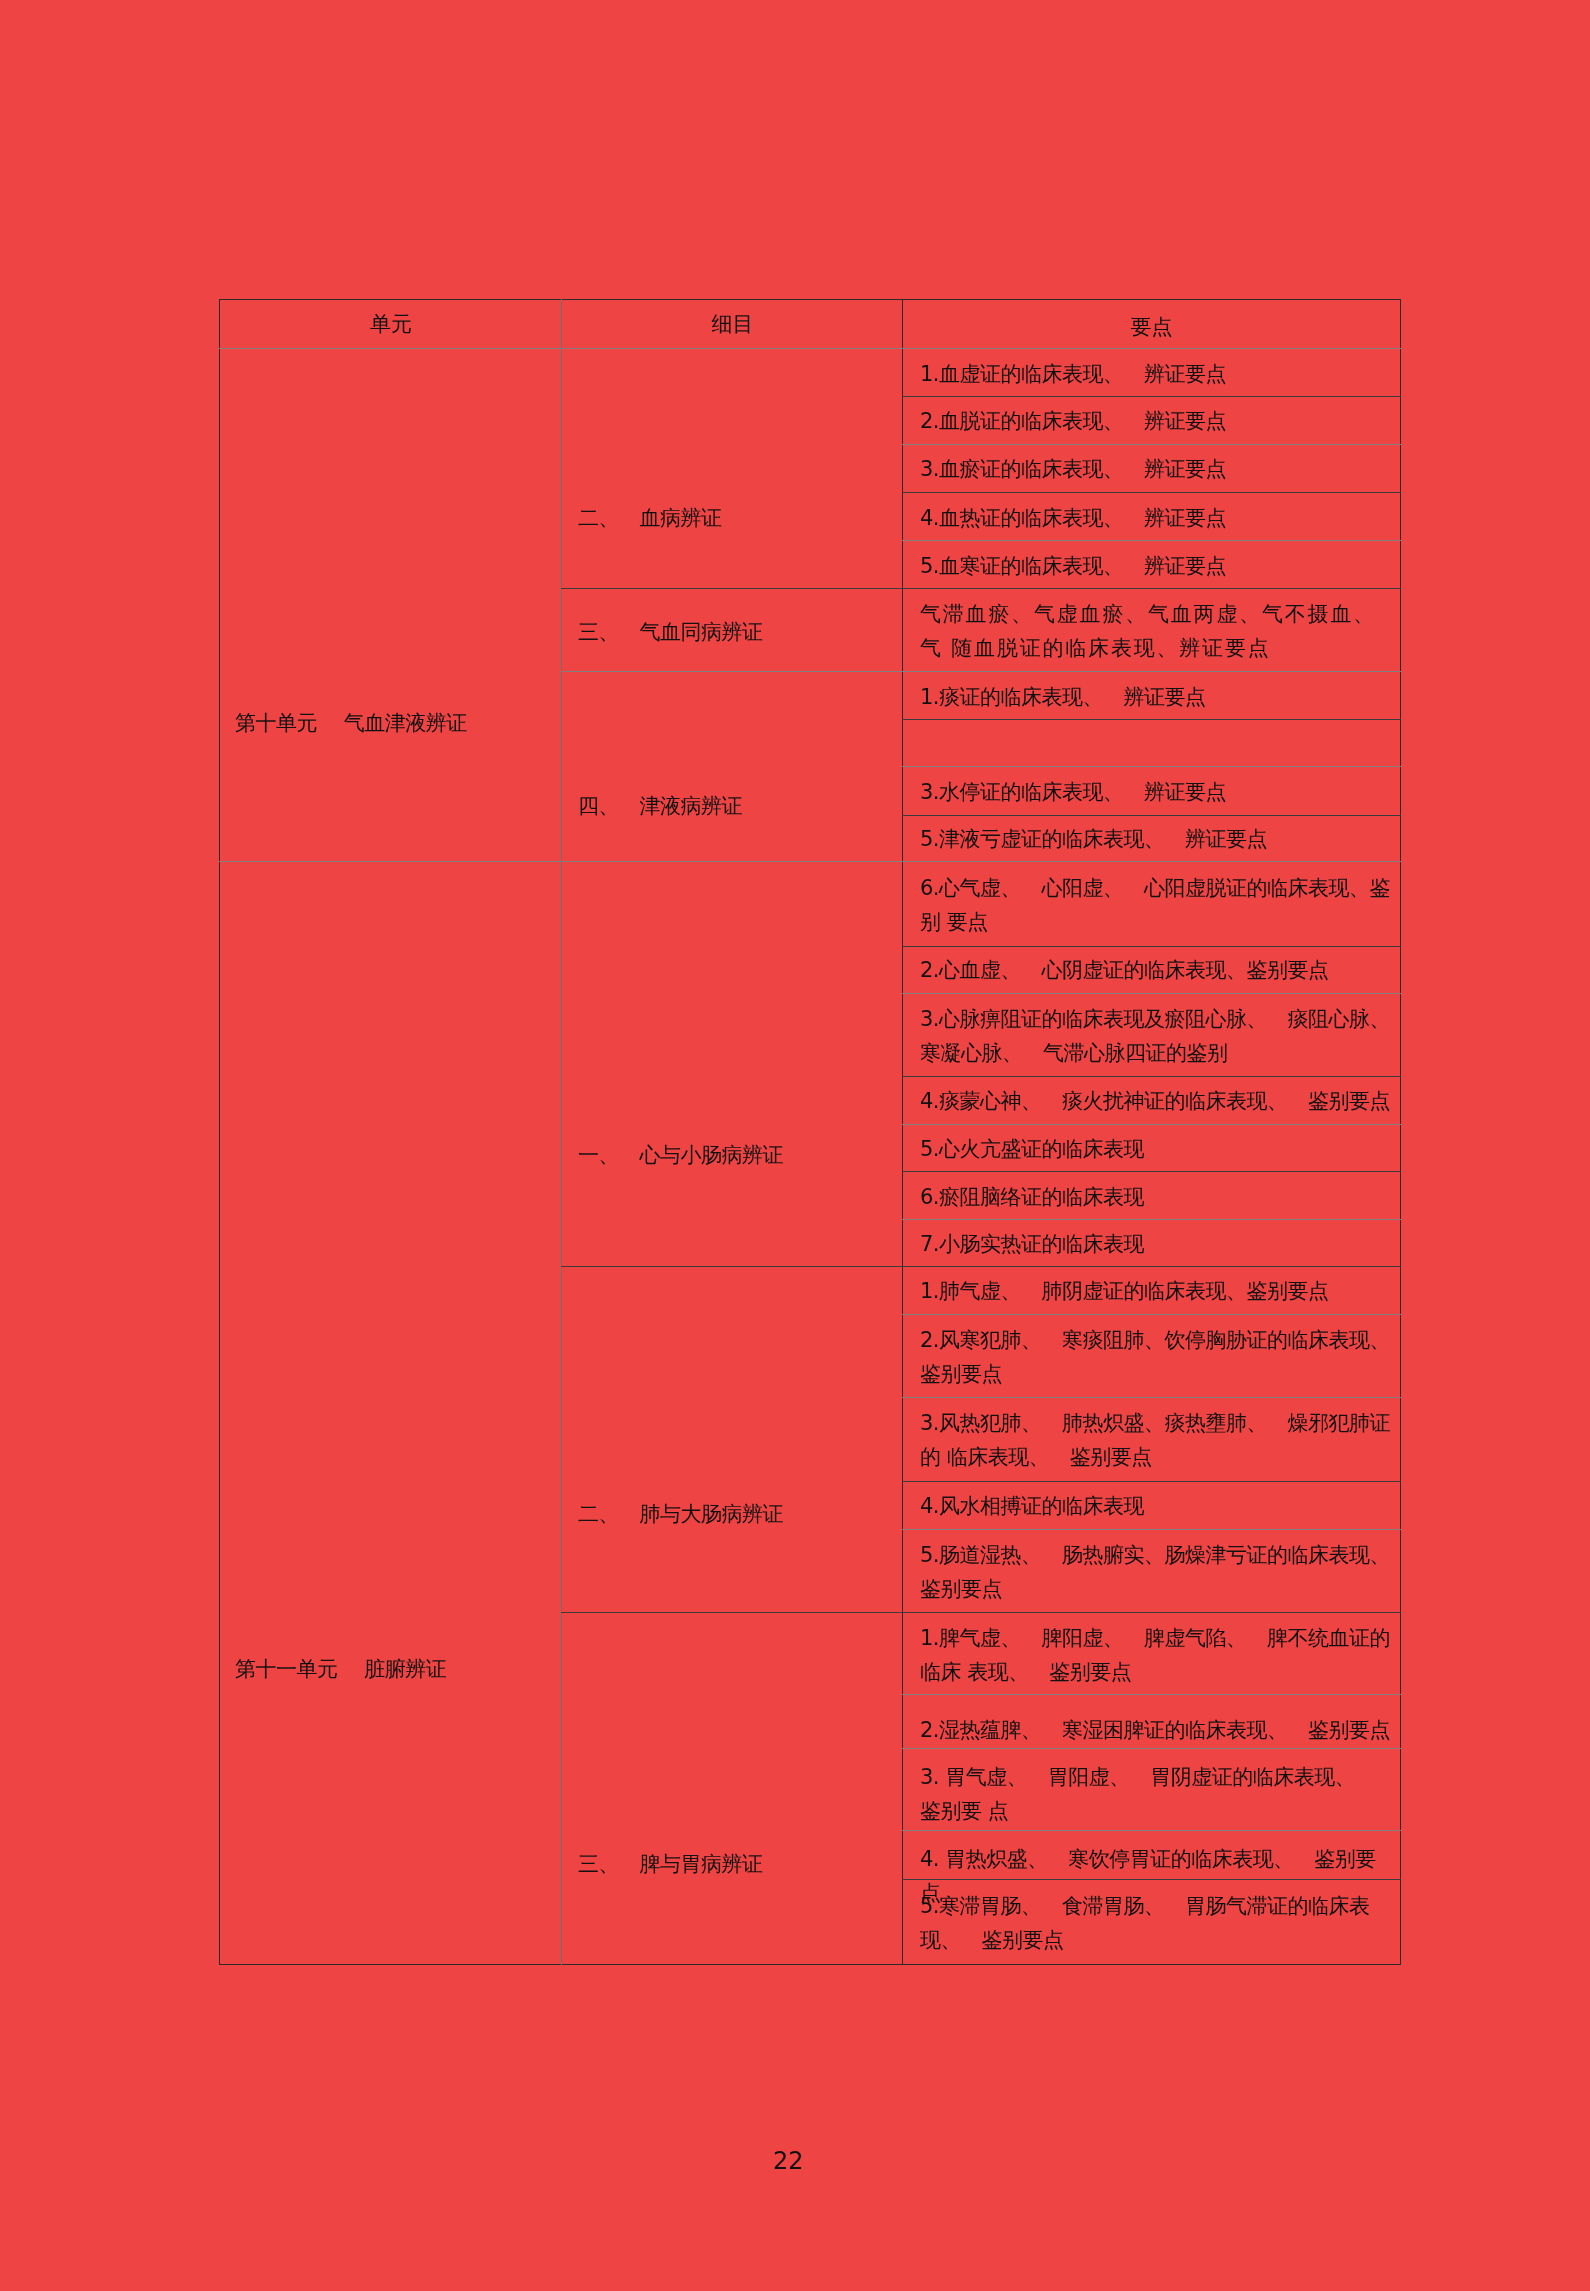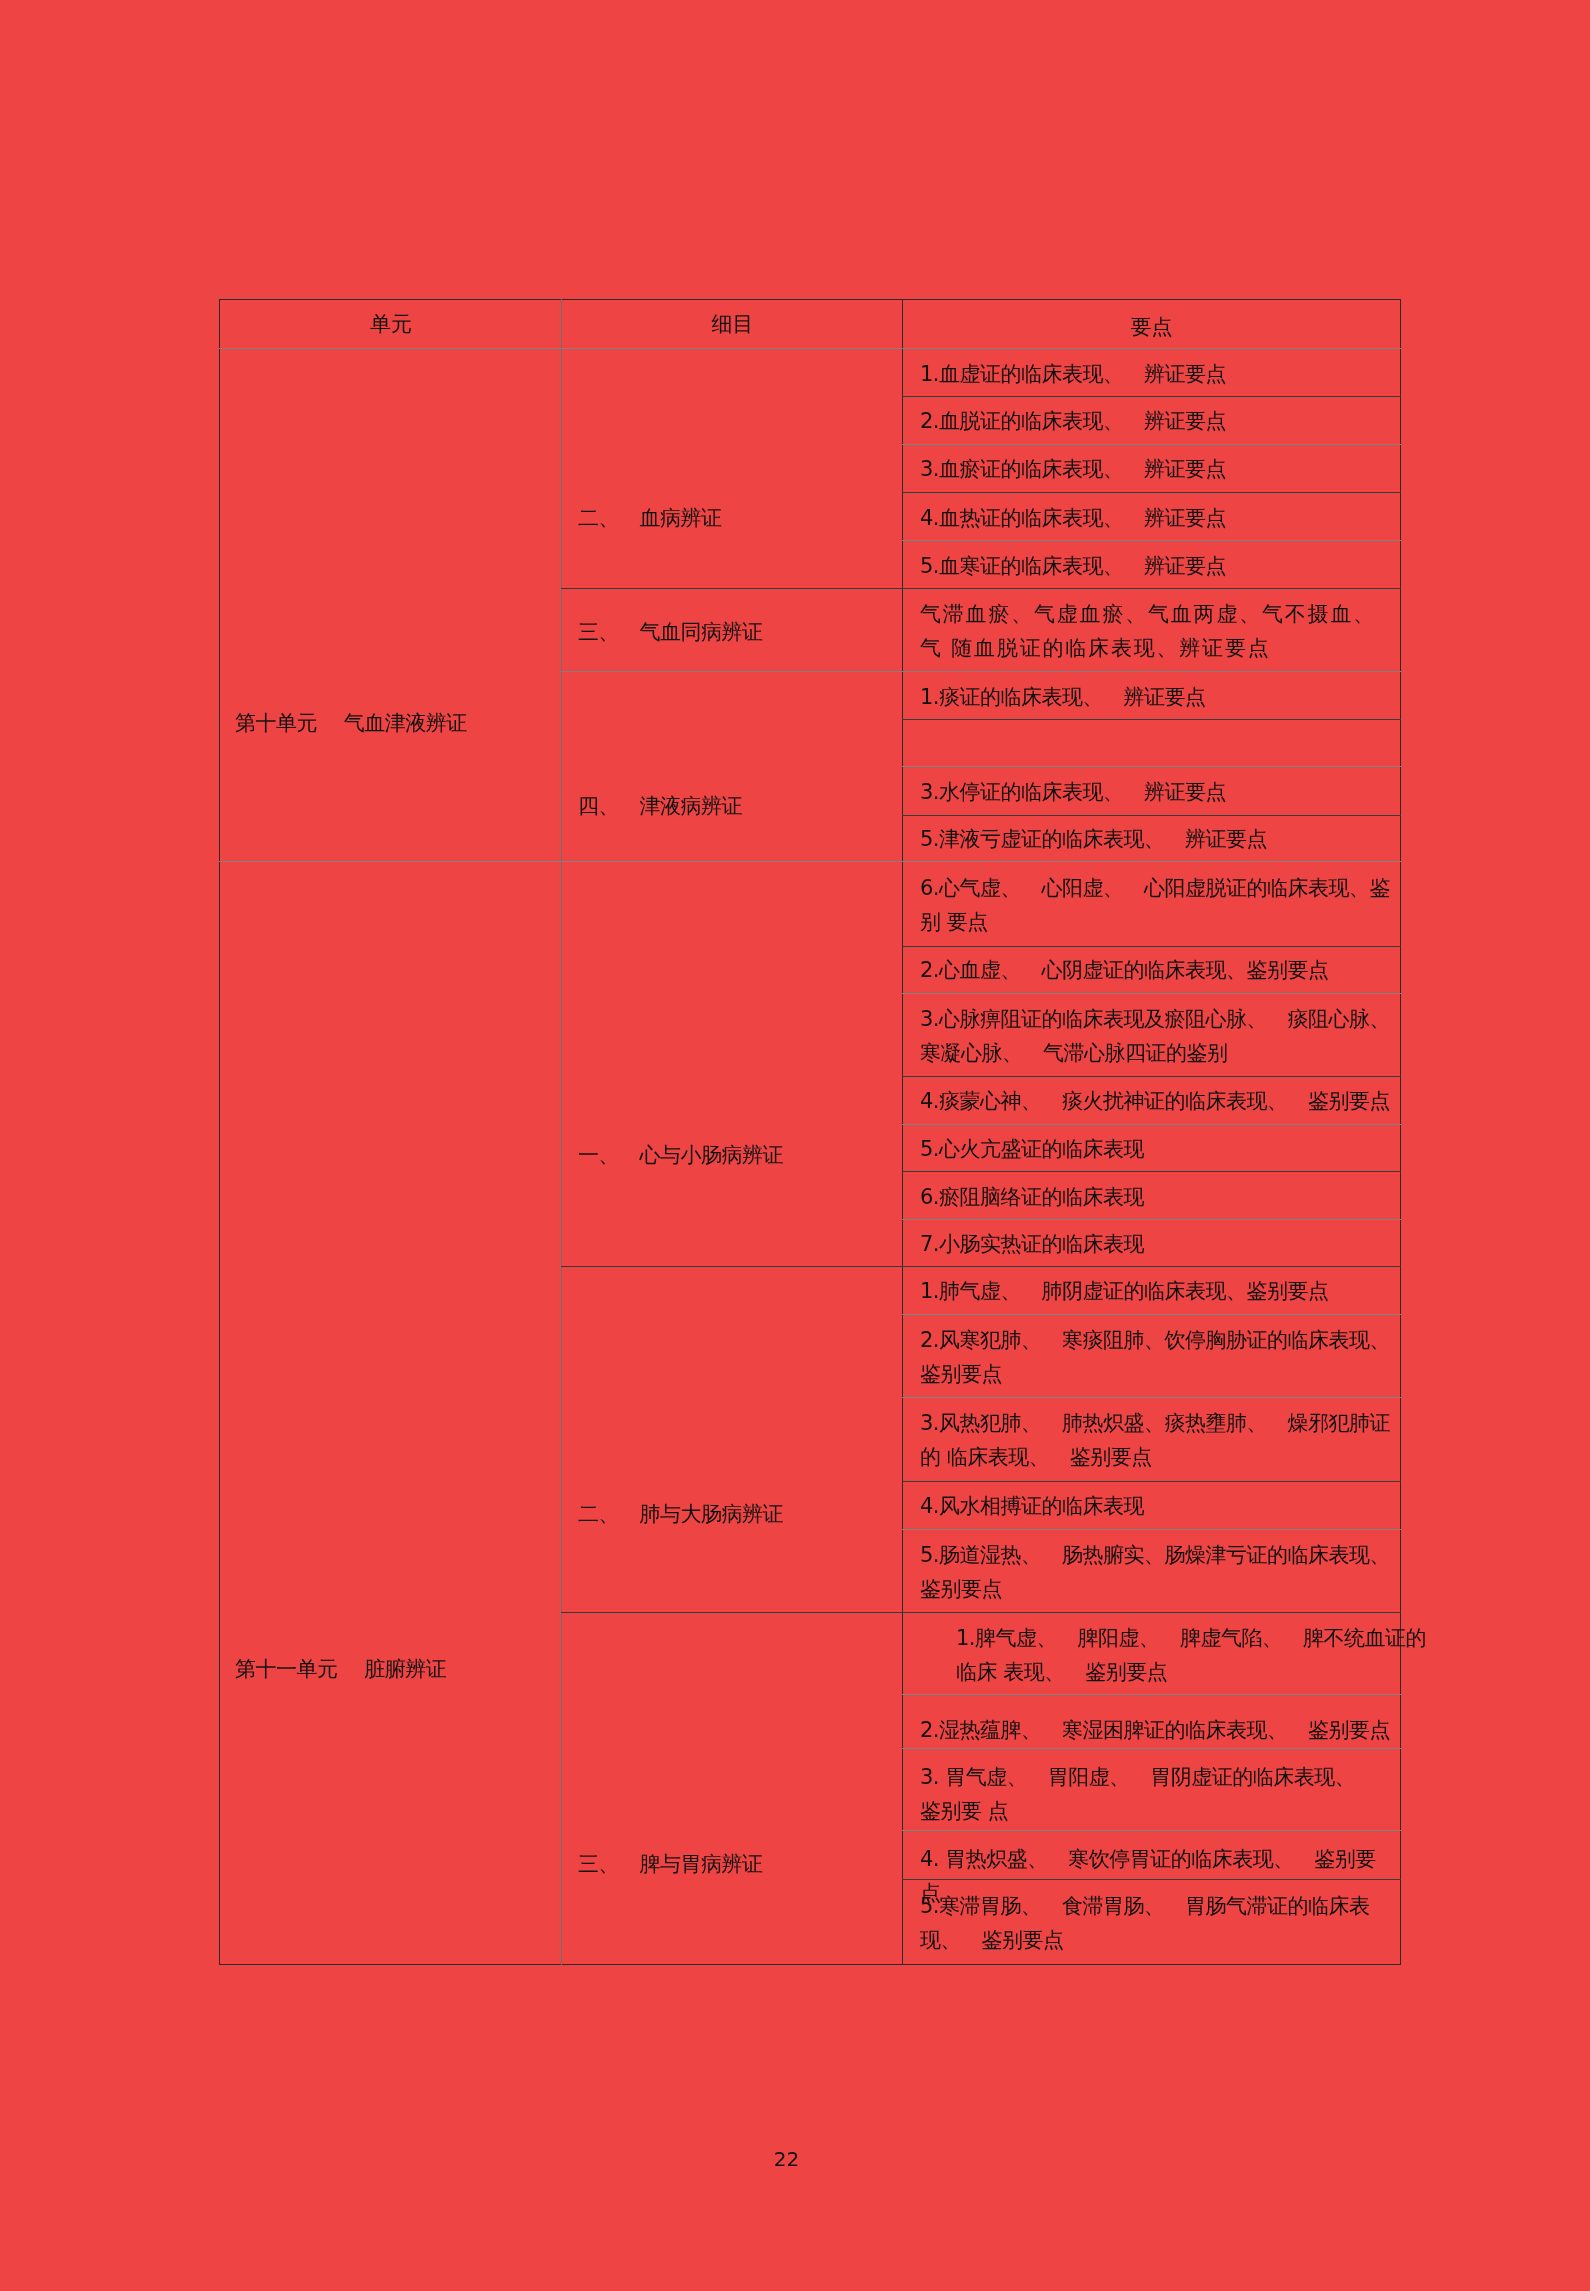--- a/index.html
+++ b/index.html
@@ -9,21 +9,21 @@
   .tbl { position: absolute; left: 219px; top: 299px; width: 1182px; height: 1666px;
          border: 1.8px solid #2a2a2a; box-sizing: border-box; }
   .hline { position: absolute; height: 0; border-top: 1.8px solid #3a3a3a; }
   .hline.gray { border-top-color: #808080; }
   .vline { position: absolute; width: 0; border-left: 1.8px solid #6f6f6f; }
   .vline.dark { border-left-color: #2a2a2a; }
   .txt { position: absolute; font-size: 21px; line-height: 34px; white-space: nowrap; letter-spacing: -0.5px; }
   .hdr { position: absolute; font-size: 21px; text-align: center; line-height: 50px; }
   .cell { position: absolute; left: 920px; width: 473px; font-size: 21px; line-height: 34px;
           white-space: normal; word-break: break-all; letter-spacing: -0.5px; display: flex; align-items: center; }
-  .pageno { position: absolute; left: 773px; top: 2147px; width: 27px; text-align: center; font-size: 20px; }
+  .pageno { position: absolute; left: 773px; top: 2147px; width: 27px; text-align: center; font-size: 24px; }
 </style>
 </head>
 <body>
 
 <div class="page">
 
   <div class="tbl"></div>
 
   <div class="vline" style="left:561px; top:299px; height:1666px;"></div>
   <div class="vline dark" style="left:902px; top:299px; height:1666px;"></div>
@@ -91,21 +91,21 @@
   <div class="cell" style="top:1126px; height:45px;">5.心火亢盛证的临床表现</div>
   <div class="cell" style="top:1174px; height:45px;">6.瘀阻脑络证的临床表现</div>
   <div class="cell" style="top:1221px; height:45px;">7.小肠实热证的临床表现</div>
 
   <div class="cell" style="top:1268px; height:45px;">1.肺气虚、　肺阴虚证的临床表现、鉴别要点</div>
   <div class="cell" style="top:1316px; height:82px;">2.风寒犯肺、　寒痰阻肺、饮停胸胁证的临床表现、　鉴别要点</div>
   <div class="cell" style="top:1399px; height:82px;">3.风热犯肺、　肺热炽盛、痰热壅肺、　燥邪犯肺证的 临床表现、　鉴别要点</div>
   <div class="cell" style="top:1483px; height:45px;">4.风水相搏证的临床表现</div>
   <div class="cell" style="top:1531px; height:81px;">5.肠道湿热、　肠热腑实、肠燥津亏证的临床表现、　鉴别要点</div>
 
-  <div class="cell" style="top:1615px; height:79px;margin-left:36px;">1.脾气虚、　脾阳虚、　脾虚气陷、　脾不统血证的临床 表现、　鉴别要点</div>
+  <div class="cell" style="top:1615px; height:79px;">1.脾气虚、　脾阳虚、　脾虚气陷、　脾不统血证的临床 表现、　鉴别要点</div>
   <div class="cell" style="top:1696px; height:67px;">2.湿热蕴脾、　寒湿困脾证的临床表现、　鉴别要点</div>
   <div class="cell" style="top:1751px; height:80px; align-items:flex-start; padding-top:9px; box-sizing:border-box;">3. 胃气虚、　胃阳虚、　胃阴虚证的临床表现、　鉴别要 点</div>
   <div class="cell" style="top:1832px; height:47px;margin-top:20px;">4. 胃热炽盛、　寒饮停胃证的临床表现、　鉴别要点</div>
   <div class="cell" style="top:1881px; height:84px;">5.寒滞胃肠、　食滞胃肠、　胃肠气滞证的临床表现、　鉴别要点</div>
 
   <div class="pageno">22</div>
 </div>
 
 
 </body></html>

